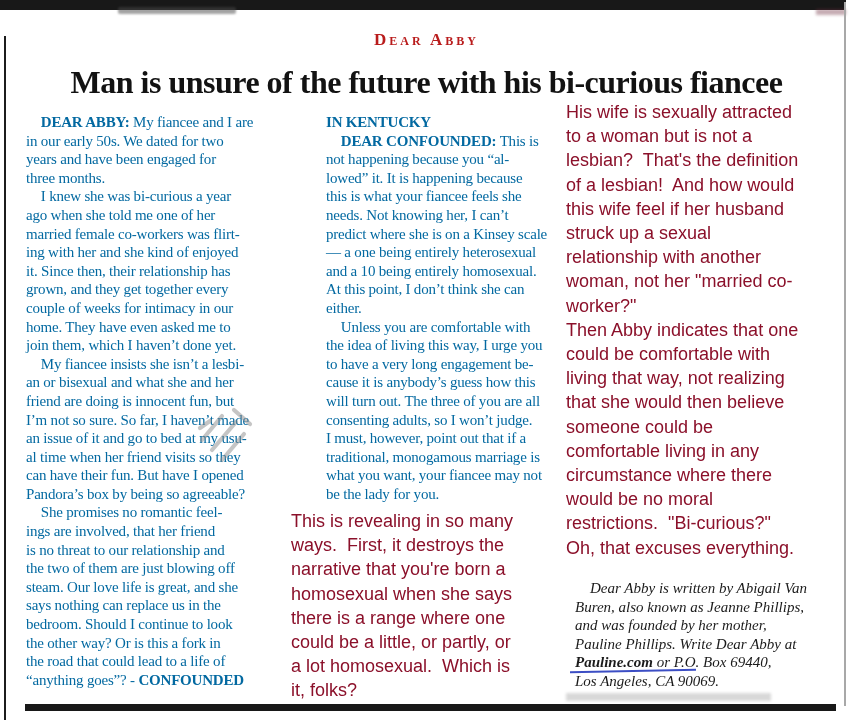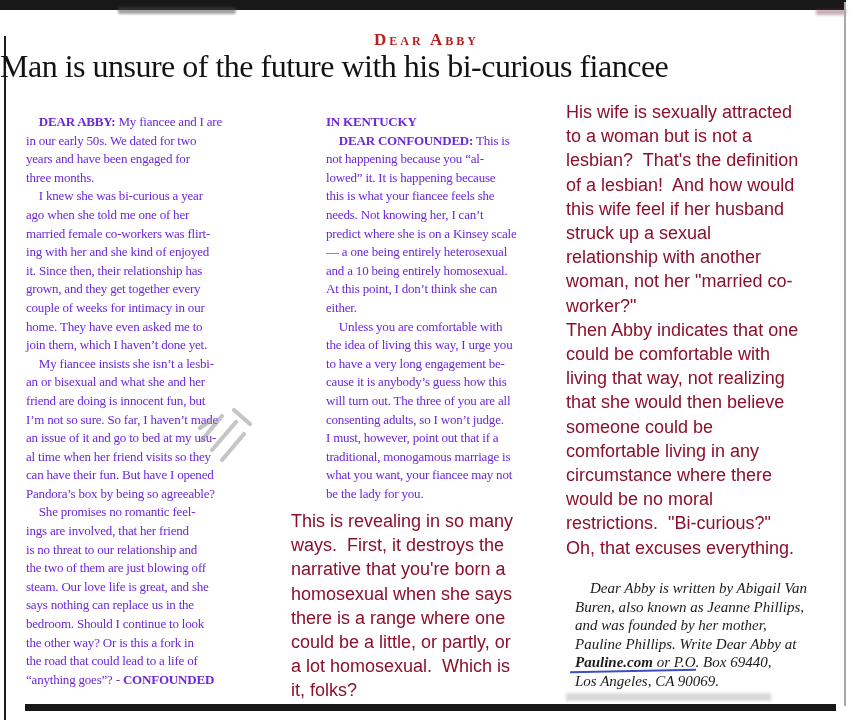--- a/index.html
+++ b/index.html
@@ -8,25 +8,25 @@
   .rule,.smudge{position:absolute;}
   .top-bar{left:0;top:0;width:846px;height:10px;background:#181818;}
   .smudge-top{left:118px;top:7px;width:118px;height:7px;background:#4a4a4a;opacity:.5;filter:blur(1.2px);border-radius:2px;}
   .smudge-corner{left:816px;top:9px;width:30px;height:6px;background:#703040;opacity:.4;filter:blur(1.5px);}
   .left-rule{left:4px;top:36px;width:2px;height:684px;background:#1c1c1c;}
   .right-rule{left:844px;top:2px;width:2px;height:704px;background:#a8a8a8;}
   .bottom-bar{left:25px;top:704px;width:811px;height:7px;background:#181818;}
   .kicker{position:absolute;left:0;right:0;top:31px;text-align:center;
     font-family:"Liberation Serif",serif;font-weight:700;font-variant:small-caps;
     font-size:17px;line-height:1;letter-spacing:3px;color:#b91c1c;}
-  .headline{position:absolute;left:0;right:0;top:48px;margin:0;
-    font-family:"Liberation Serif",serif;font-weight:400;font-size:32px;
+  .headline{position:absolute;left:0;right:0;top:48px;margin:16px;text-align:center;
+    font-family:"Liberation Serif",serif;font-weight:700;font-size:32px;
     letter-spacing:-0.5px;color:#121212;}
   .col{position:absolute;white-space:pre;font-family:"Liberation Serif",serif;
-    font-size:13px;line-height:18.6px;letter-spacing:-0.2px;color:#6d28d9;}
+    font-size:15px;line-height:18.6px;letter-spacing:-0.2px;color:#0369a1;}
   .col-letter{left:26px;top:113px;width:264px;}
   .col-reply{left:294px;top:113px;width:270px;margin-left:32px;}
   .b{font-weight:700;}
   .annotation{position:absolute;white-space:pre;font-family:"Liberation Sans",sans-serif;
     font-size:18px;line-height:24.2px;color:var(--ann,#8b102a);}
   .note-bottom{left:291px;top:509px;}
   .note-right{left:566px;top:100px;}
   .scribble{position:absolute;left:194px;top:400px;}
   .footer{position:absolute;left:575px;top:579px;width:278px;white-space:pre;
     font-family:"Liberation Serif",serif;font-style:italic;font-size:15px;

